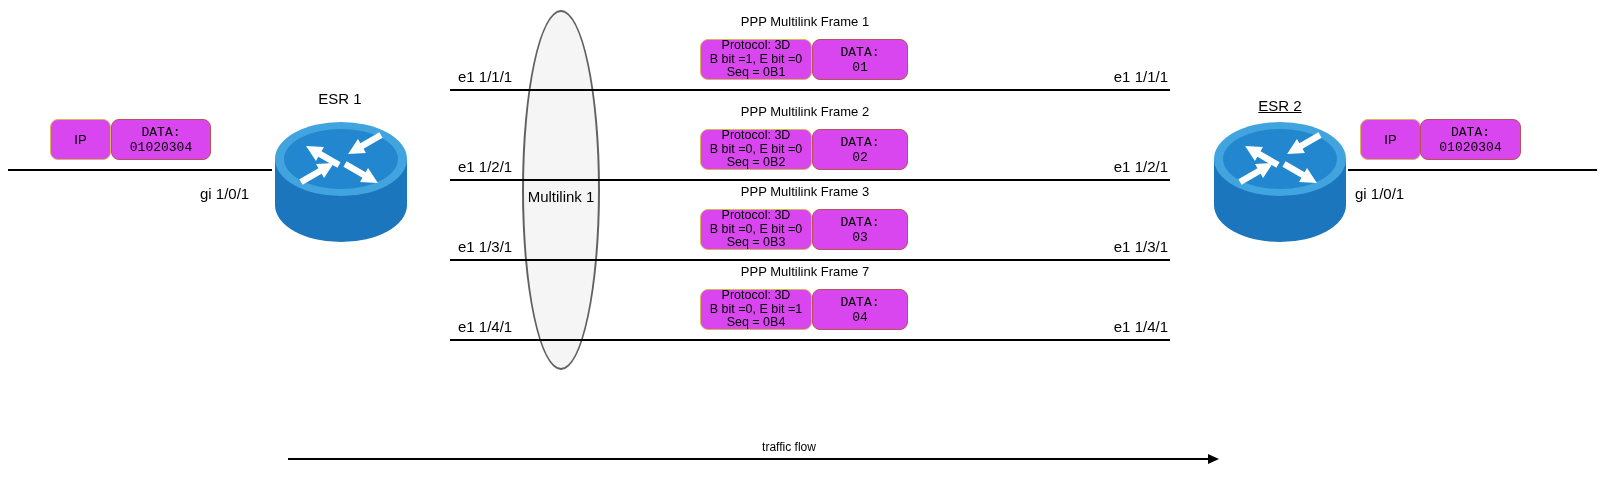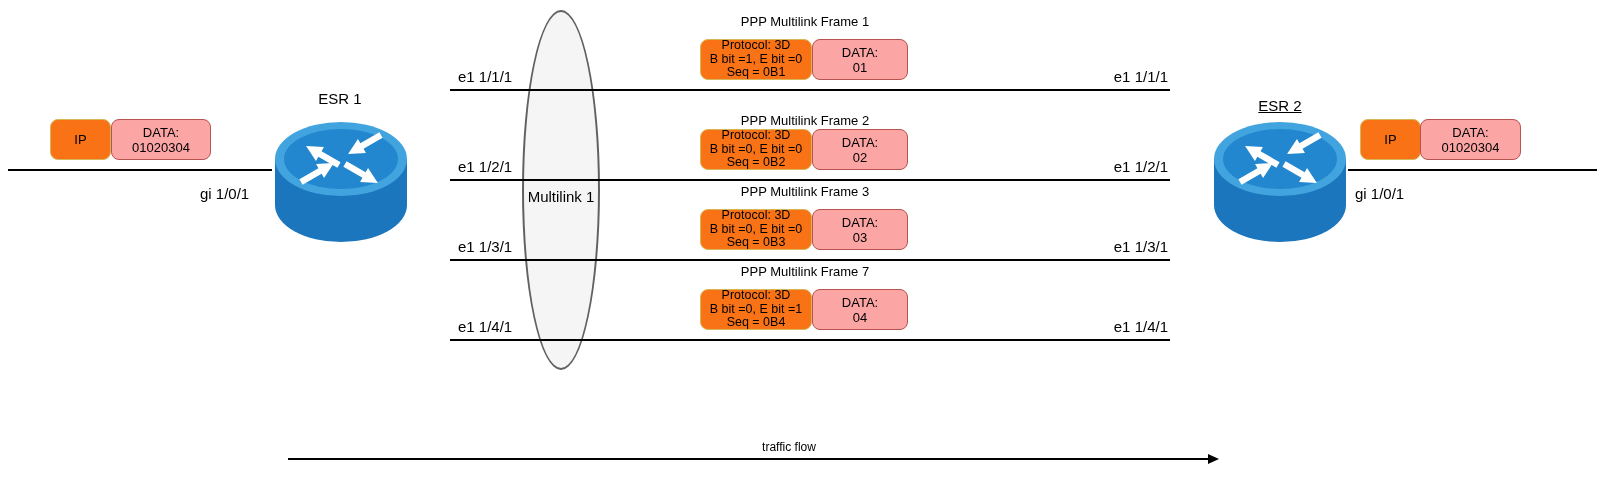--- a/index.html
+++ b/index.html
@@ -9,22 +9,22 @@
   }
   .hline { position:absolute; height:2px; background:#000; z-index:3; }
   .lbl { position:absolute; font-size:15px; white-space:nowrap; z-index:4; }
   .center { text-align:center; }
   .right-al { text-align:right; }
   .box {
     position:absolute; border-radius:8px; box-sizing:border-box;
     display:flex; flex-direction:column; align-items:center; justify-content:center;
     font-size:13px; line-height:15px; text-align:center; z-index:4;
   }
-  .yellow { background:#f97316; border:1.5px solid #D6B656; }
-  .pink   { background:#fca5a5; border:1.5px solid #B85450; }
+  .yellow { background:#d946ef; border:1.5px solid #D6B656; }
+  .pink   { background:#d946ef; border:1.5px solid #B85450;font-family:Liberation Mono, monospace; }
   .proto  { line-height:13.5px; font-size:12.5px; }
   .ellipse {
     position:absolute; left:522px; top:10px; width:78px; height:360px;
     background:#F5F5F5; border:2px solid #616161; border-radius:50%;
     box-sizing:border-box; z-index:1;
   }
   .router { position:absolute; width:136px; height:126px; z-index:4; }
   .arrowhead {
     position:absolute; width:0; height:0; z-index:3;
     border-top:5px solid transparent; border-bottom:5px solid transparent;
@@ -92,21 +92,21 @@
   <div class="box yellow proto" style="left:700px; top:39px; width:112px; height:41px;">
     <span>Protocol: 3D</span>
     <span>B bit =1, E bit =0</span>
     <span>Seq = 0B1</span>
   </div>
   <div class="box pink" style="left:812px; top:39px; width:96px; height:41px;">
     <span>DATA:</span>
     <span>01</span>
   </div>
 
-  <div class="lbl center frame-title" style="left:705px; top:104px; width:200px;margin-top:9px;">PPP Multilink Frame 2</div>
+  <div class="lbl center frame-title" style="left:705px; top:104px; width:200px;">PPP Multilink Frame 2</div>
   <div class="box yellow proto" style="left:700px; top:129px; width:112px; height:41px;">
     <span>Protocol: 3D</span>
     <span>B bit =0, E bit =0</span>
     <span>Seq = 0B2</span>
   </div>
   <div class="box pink" style="left:812px; top:129px; width:96px; height:41px;">
     <span>DATA:</span>
     <span>02</span>
   </div>
 

